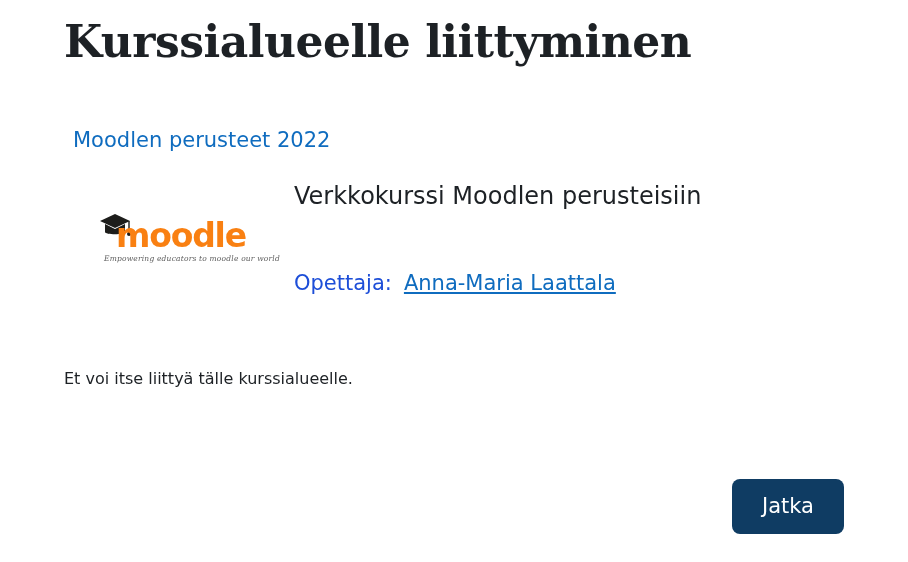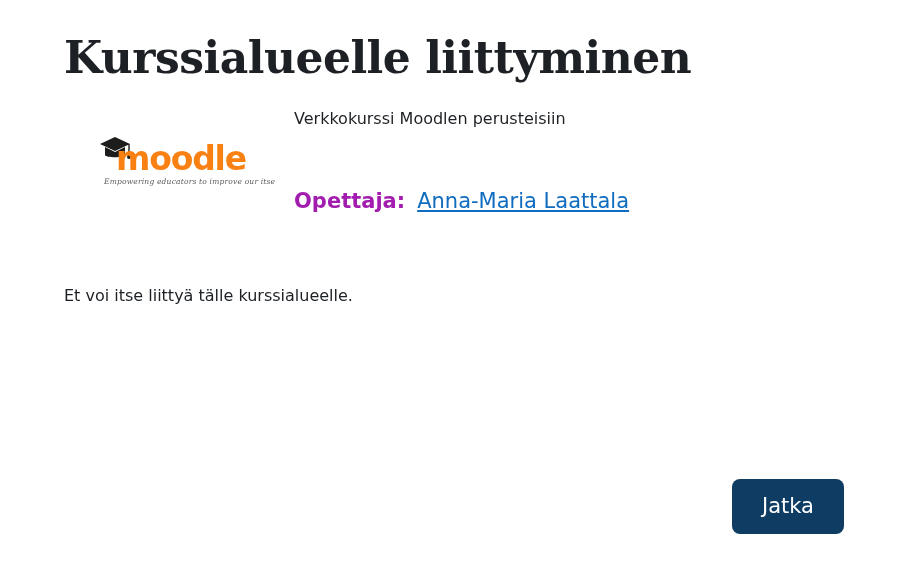--- a/index.html
+++ b/index.html
@@ -23,21 +23,21 @@
     padding: 0 64px;
   }
   .page-title {
     font-family: "DejaVu Serif", serif;
     font-weight: bold;
     font-size: 44px;
     line-height: 1.1;
     letter-spacing: -0.5px;
     color: #1d2125;
     margin: 0;
-    padding-top: 34px;
+    padding-top: 18px;
   }
   .course-link {
     display: inline-block;
     margin-top: 62px;
     margin-left: 9px;
     font-size: 21px;
     color: #0f6cbf;
     text-decoration: none;
     line-height: 1.2;
   }
@@ -88,32 +88,32 @@
     color: #5c5c5c;
     letter-spacing: 0.2px;
     white-space: nowrap;
   }
 
   .course-text {
     margin-left: 46px;
     padding-top: 2px;
   }
   .summary {
-    font-size: 16px;
+    font-size: 24px;
     color: #1d2125;
     line-height: 1.4;
   }
   .teacher-row {
     margin-top: 56px;
     font-size: 21px;
     line-height: 1.4;
   }
   .teacher-label {
-    font-weight: bold;
-    color: #a21caf;
+    font-weight: normal;
+    color: #1d4ed8;
     margin-top: 16px;
   }
   .teacher-name {
     color: #0f6cbf;
     text-decoration: underline;
     margin-left: 12px;
   }
   .notice {
     margin-top: 70px;
     font-size: 16px;
@@ -137,33 +137,34 @@
     line-height: 1;
   }
 </style>
 </head>
 <body>
 
 <div class="page">
 
   <h1 class="page-title">Kurssialueelle liittyminen</h1>
 
+  <a class="course-link" href="#">Moodlen perusteet 2022</a>
 
   <div class="course-body">
 
     <div class="course-image">
       <div class="logo-wrap">
         <svg class="logo-cap" viewBox="0 0 34 26" xmlns="http://www.w3.org/2000/svg">
           <polygon points="2,9 17,2 32,9 17,16" fill="#1d1d1b"></polygon>
           <path d="M7,12 L7,20 C7,23 27,23 27,20 L27,12 L17,17 Z" fill="#1d1d1b"></path>
           <line x1="31" y1="9" x2="31" y2="21" stroke="#1d1d1b" stroke-width="1.4"></line>
           <circle cx="31" cy="22" r="2" fill="#1d1d1b"></circle>
         </svg>
         <div class="logo-text">moodle</div>
-        <div class="logo-tagline">Empowering educators to improve our itse</div>
+        <div class="logo-tagline">Empowering educators to moodle our world</div>
       </div>
     </div>
 
     <div class="course-text">
       <div class="summary">Verkkokurssi Moodlen perusteisiin</div>
 
       <div class="teacher-row">
         <span class="teacher-label">Opettaja:</span><a class="teacher-name" href="#">Anna-Maria Laattala</a>
       </div>
     </div>

